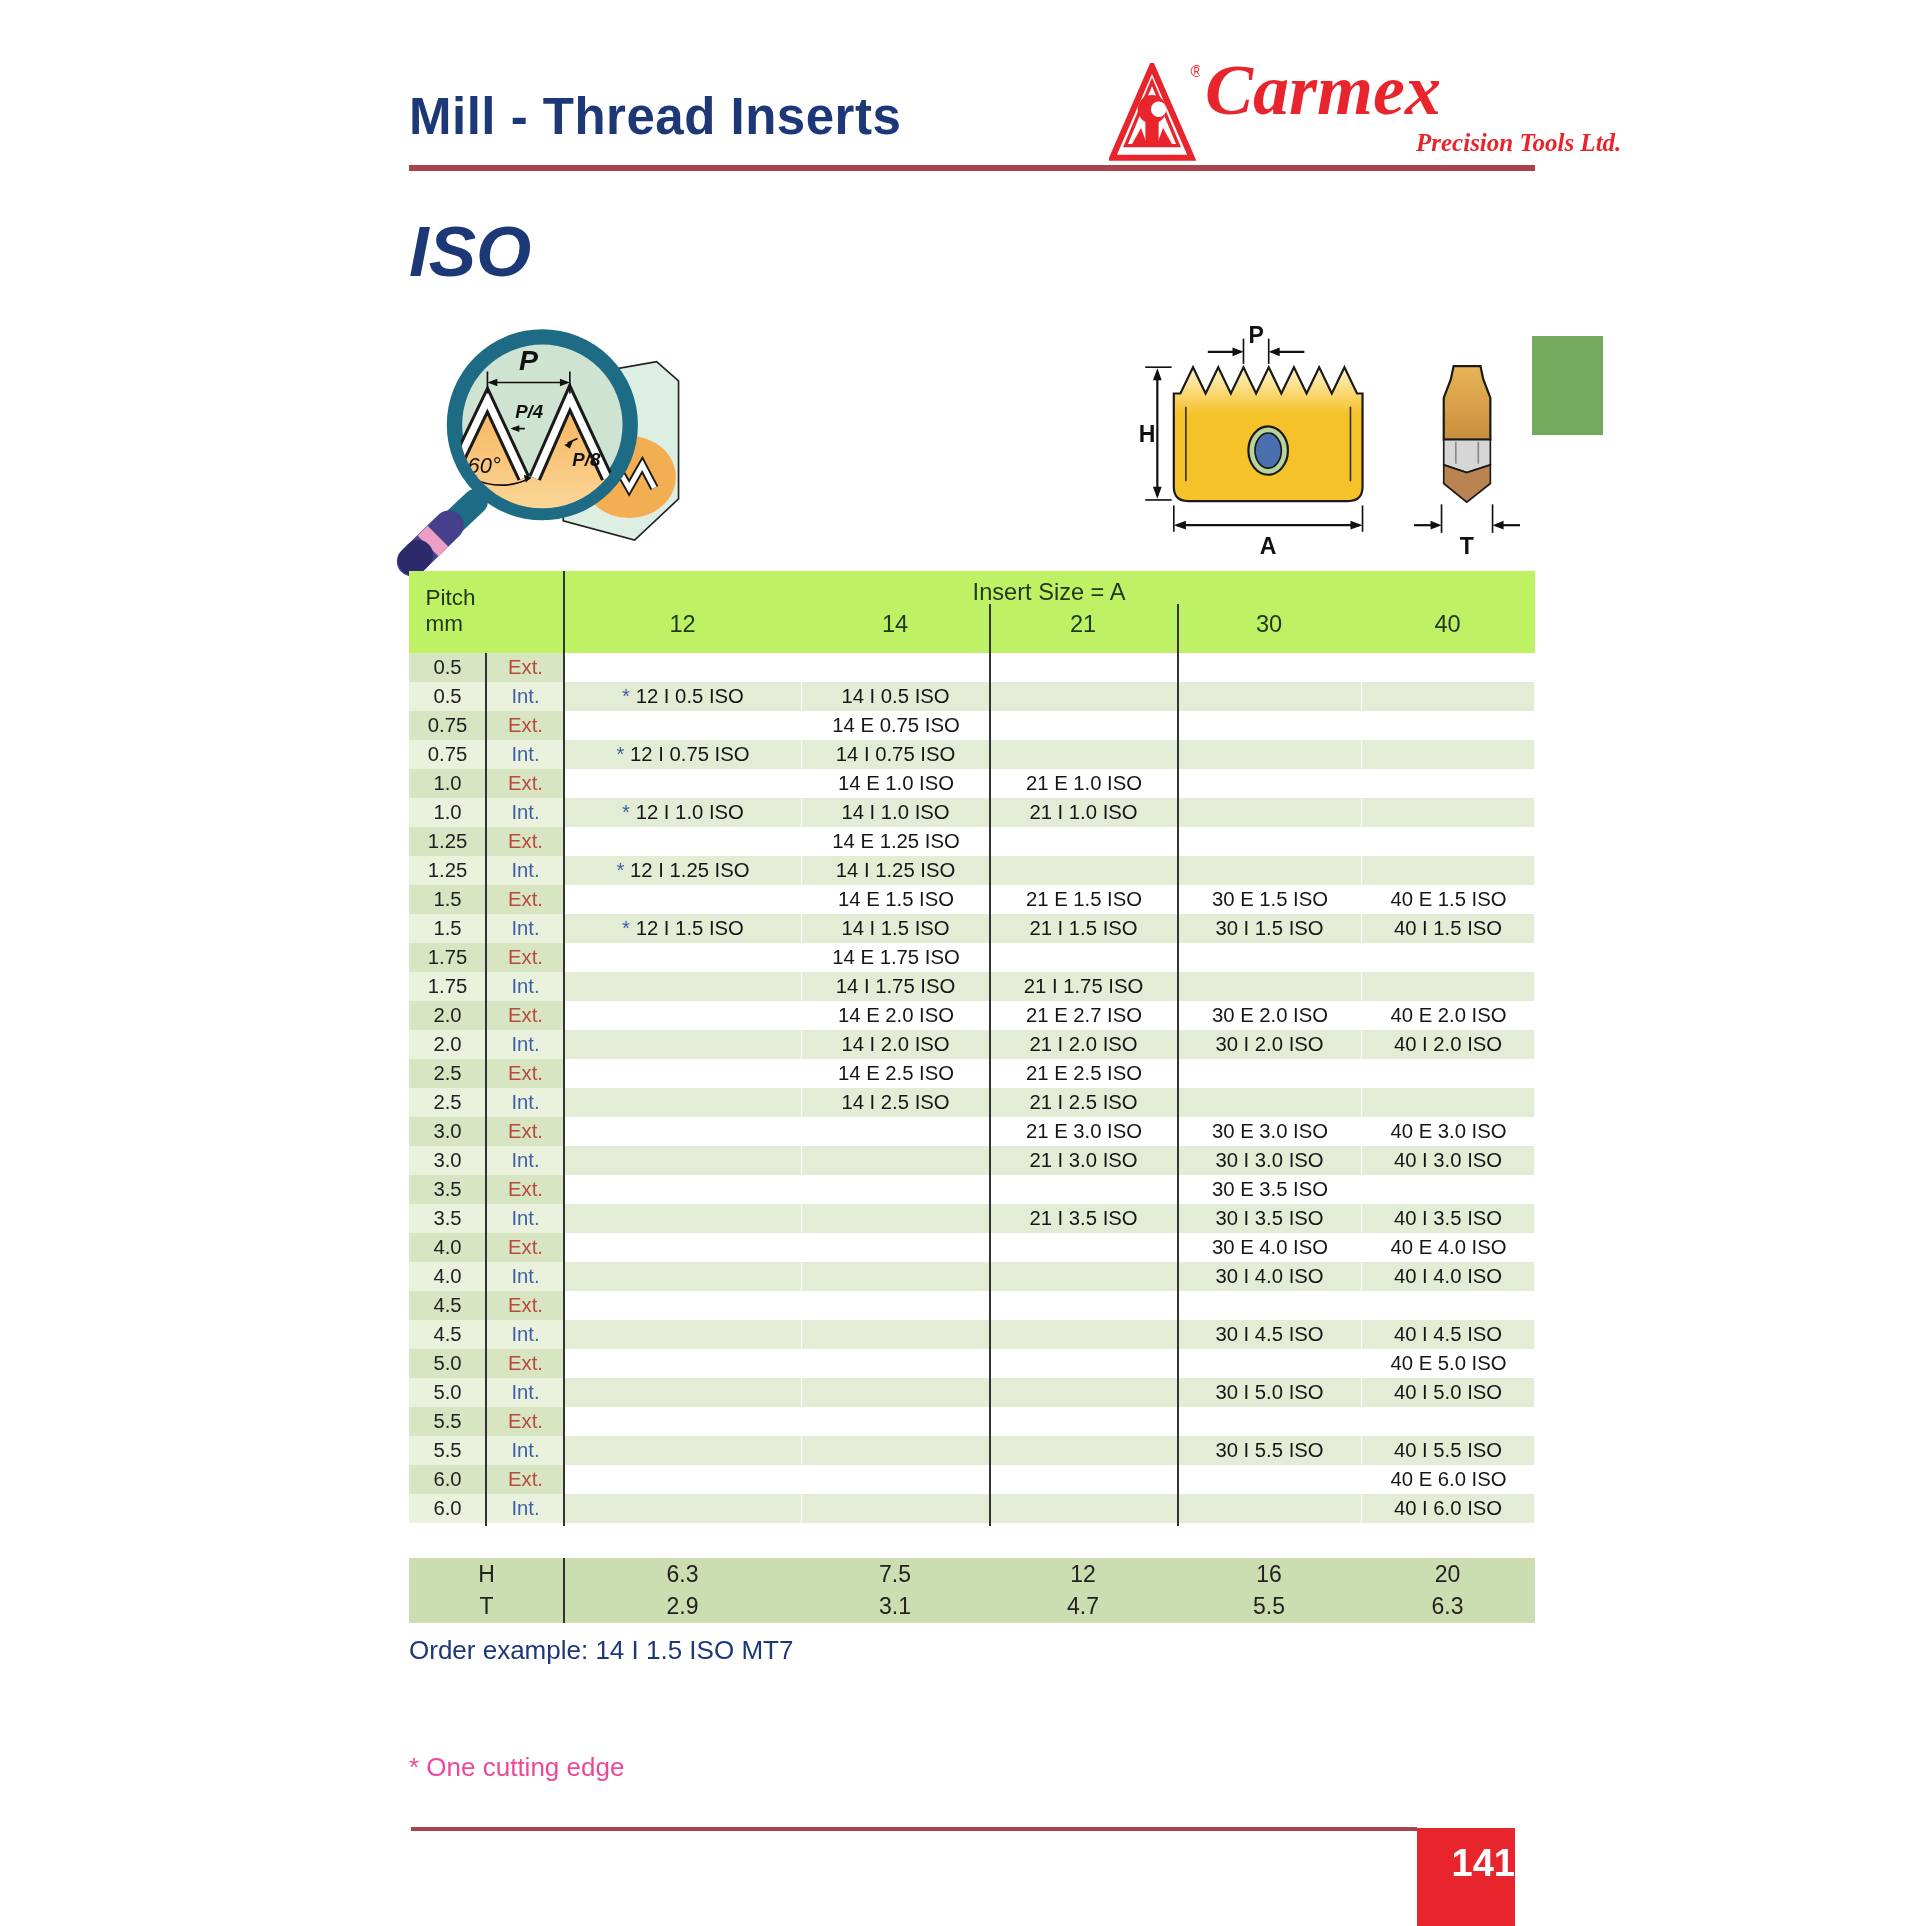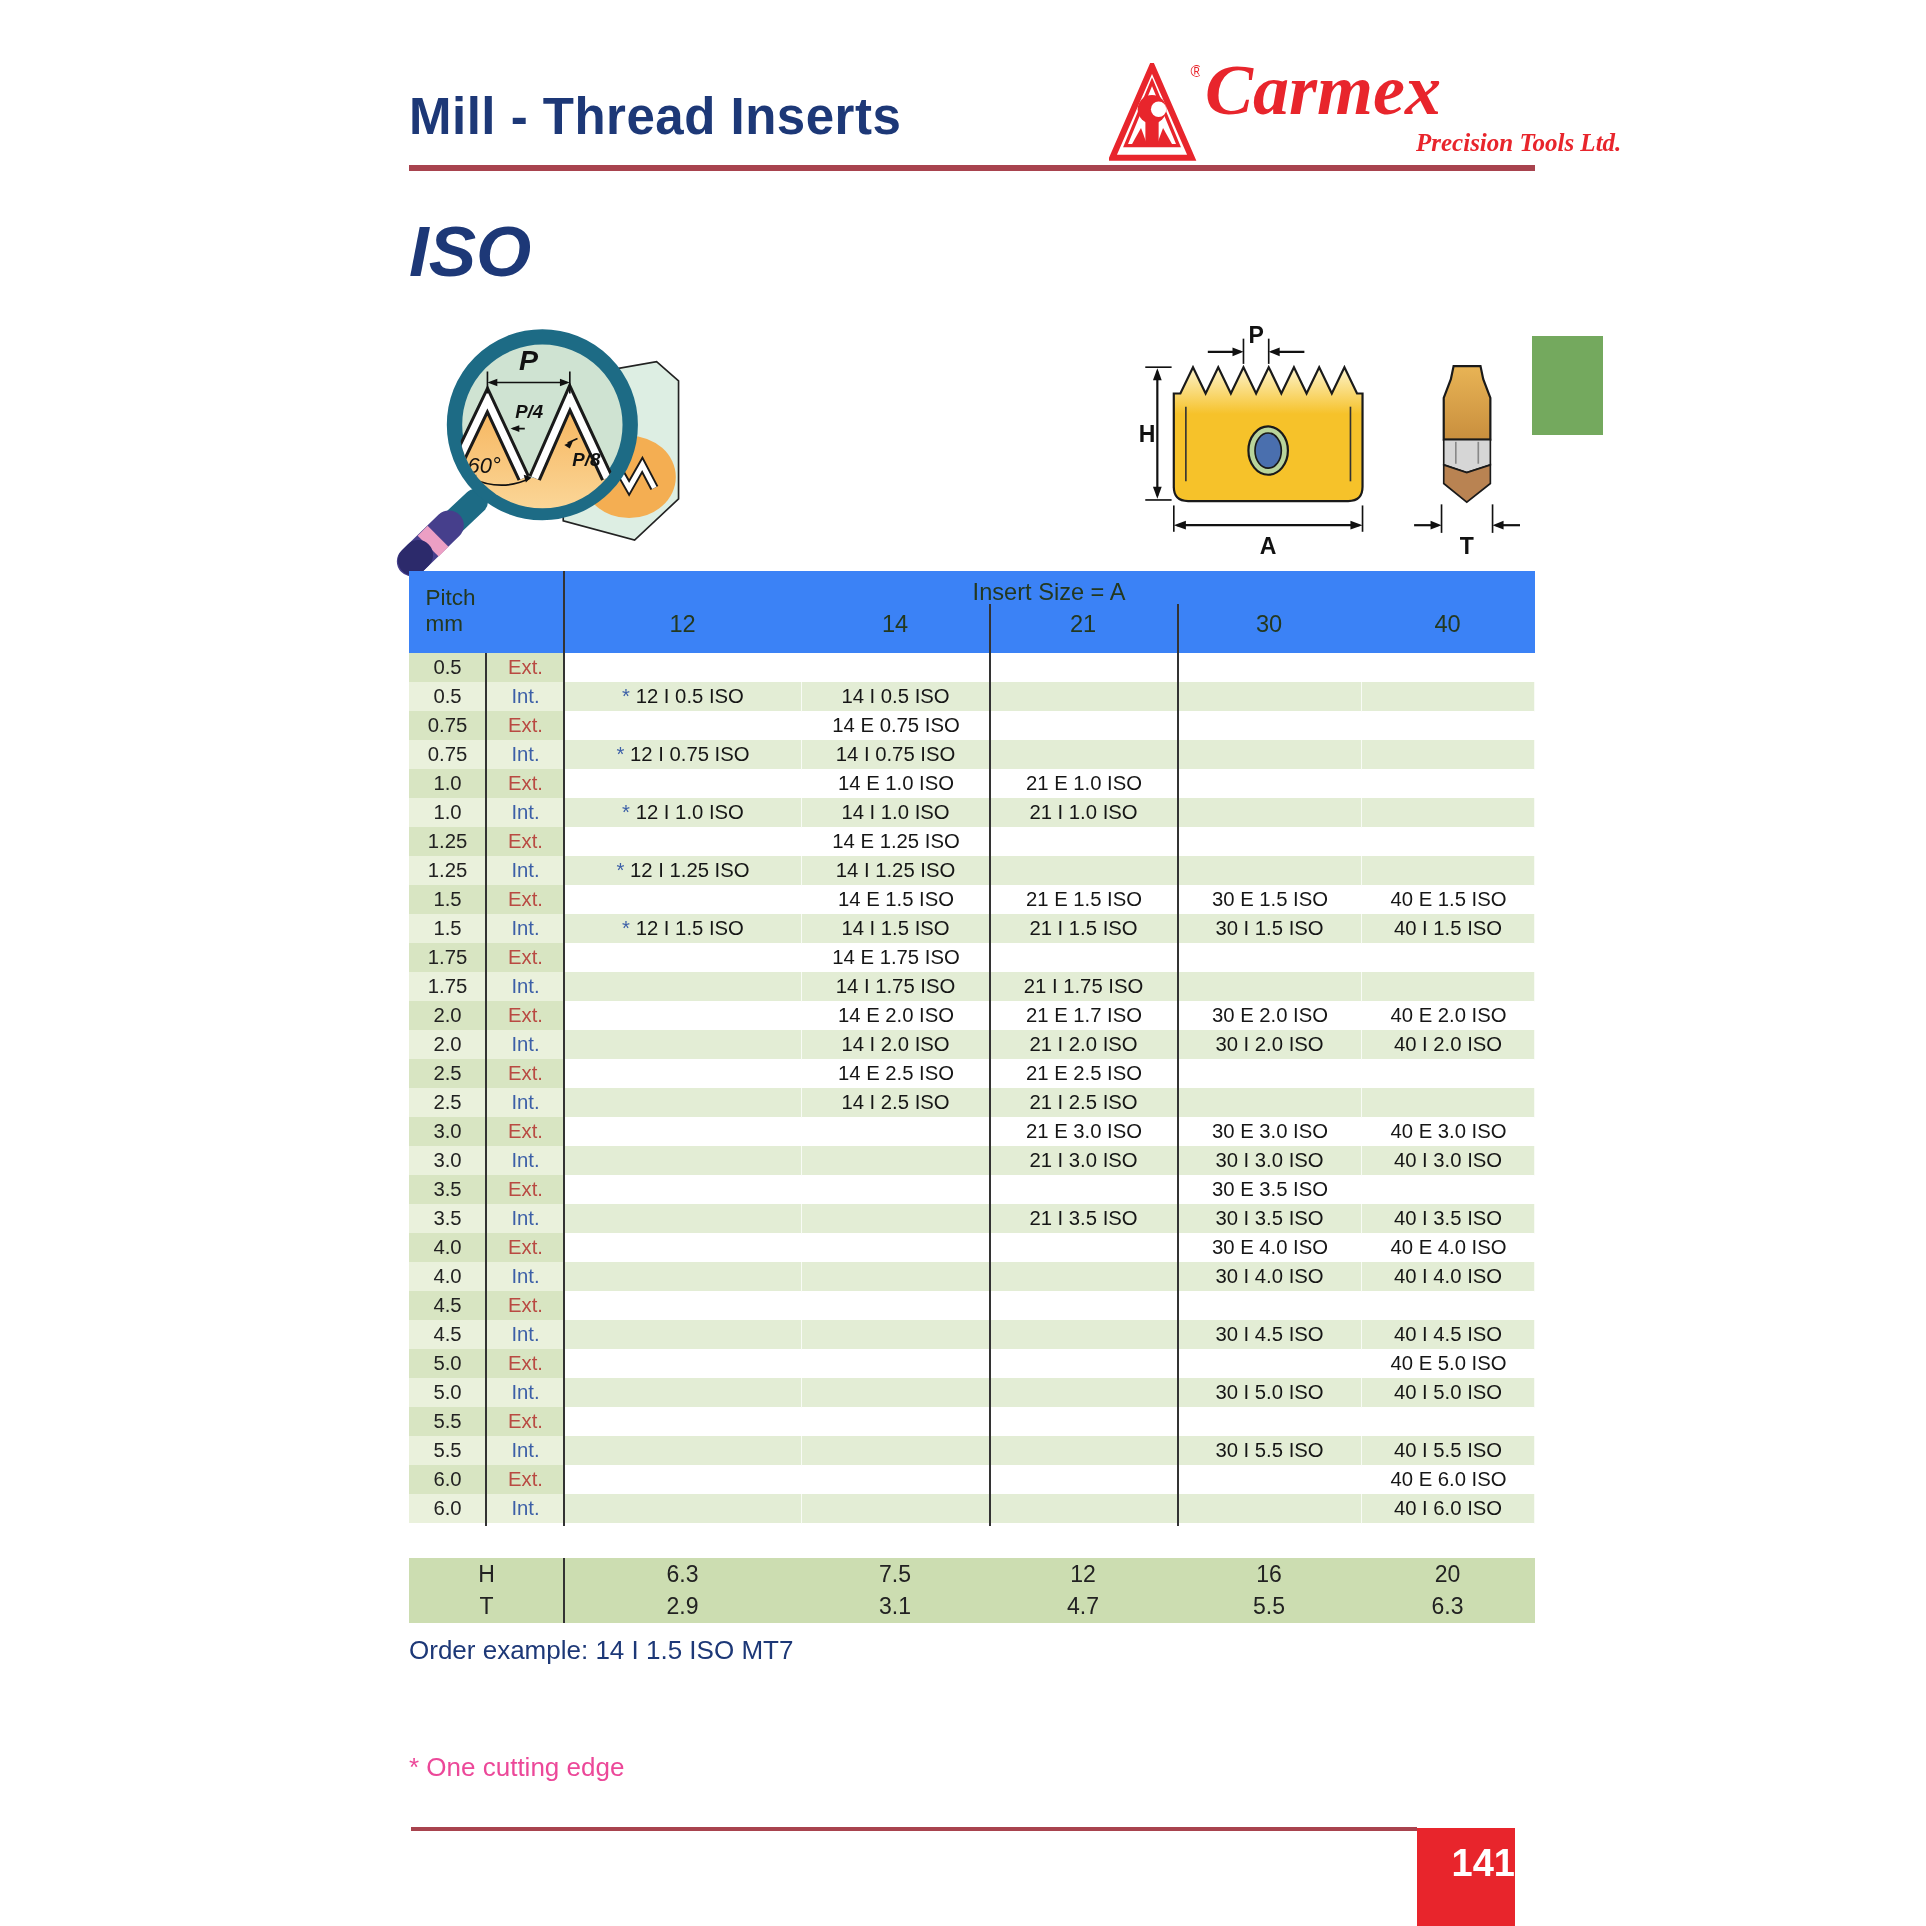--- a/index.html
+++ b/index.html
@@ -21,21 +21,21 @@
   .iso{position:absolute;left:409px;top:211px;font-size:71px;font-weight:bold;
        font-style:italic;color:#1d3877;}
 
   .green-square{position:absolute;left:1532px;top:336px;width:71px;height:99px;background:#74a95e;}
 
   .mag-svg{position:absolute;left:393px;top:301px;}
   .insert-svg{position:absolute;left:1131px;top:323px;}
 
   
   .ptable{position:absolute;left:409px;top:571px;width:1126px;}
-  .thead{position:relative;height:82px;background:#3b82f6;color:#24381f;}
+  .thead{position:relative;height:82px;background:#bef264;color:#24381f;}
   .th-left{position:absolute;left:0;top:14.3px;width:155px;padding-left:16.5px;
            font-size:22.5px;line-height:26px;}
   .group-label{position:absolute;left:155px;top:7.7px;width:970px;text-align:center;font-size:23.6px;}
   .sizes{position:absolute;left:155px;top:40px;width:970px;display:grid;
          grid-template-columns:237px 188px 188px 184px 173px;font-size:23.6px;}
   .size-cell{text-align:center;}
 
   .tbody{position:relative;}
   .row{display:grid;grid-template-columns:77px 79px 237px 188px 188px 184px 173px;
        height:29px;line-height:29px;}
@@ -328,21 +328,21 @@
           <div class="cell data-cell">14 I 1.75 ISO</div>
           <div class="cell data-cell">21 I 1.75 ISO</div>
           <div class="cell data-cell"></div>
           <div class="cell data-cell"></div>
         </div>
         <div class="row r-ext">
           <div class="cell pitch-cell">2.0</div>
           <div class="cell type-cell ext">Ext.</div>
           <div class="cell data-cell"></div>
           <div class="cell data-cell">14 E 2.0 ISO</div>
-          <div class="cell data-cell">21 E 1.7 ISO</div>
+          <div class="cell data-cell">21 E 2.7 ISO</div>
           <div class="cell data-cell">30 E 2.0 ISO</div>
           <div class="cell data-cell">40 E 2.0 ISO</div>
         </div>
         <div class="row r-int">
           <div class="cell pitch-cell">2.0</div>
           <div class="cell type-cell int">Int.</div>
           <div class="cell data-cell"></div>
           <div class="cell data-cell">14 I 2.0 ISO</div>
           <div class="cell data-cell">21 I 2.0 ISO</div>
           <div class="cell data-cell">30 I 2.0 ISO</div>

